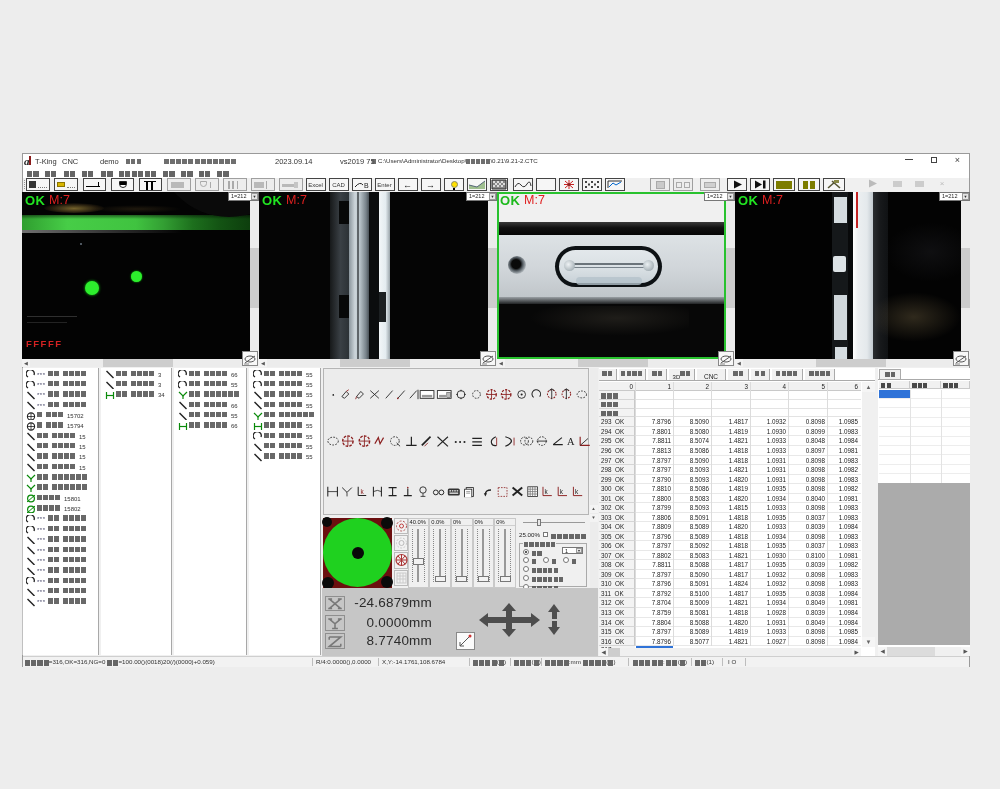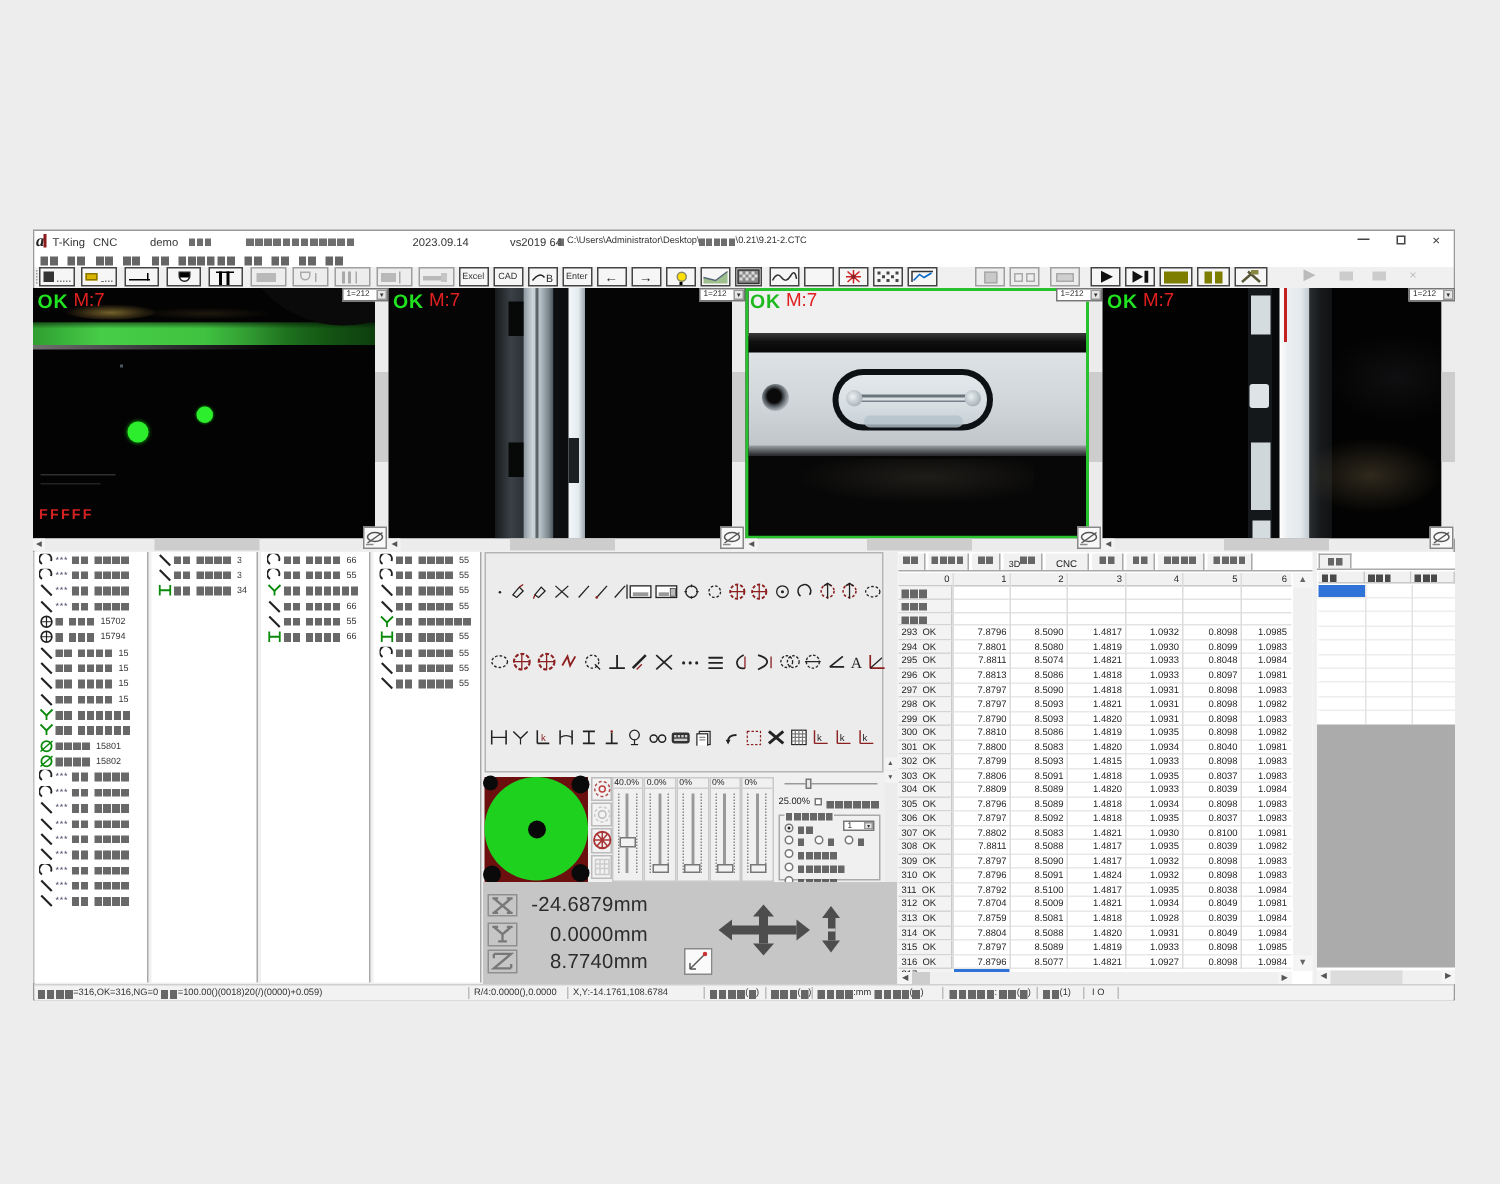--- a/index.html
+++ b/index.html
@@ -11,21 +11,21 @@
 <div class="a" style="left:22px;top:153px;width:948px;height:514px;background:#f0f0f0;border:1px solid #9a9a9a"></div>
 <div class="a" style="left:23px;top:154px;width:946px;height:14px;background:#fff"></div>
 <div class="a" style="left:24px;top:155px;width:9px;height:11px;font-size:11px;font-weight:bold;color:#222;font-family:'Liberation Serif',serif;font-style:italic">a</div>
 <div class="a" style="left:29px;top:156px;width:2px;height:9px;background:#8b1a1a"></div>
 <div class="a" style="left:35px;top:157px;font-size:7.5px;color:#333;white-space:nowrap">T-King</div>
 <div class="a" style="left:62px;top:157px;font-size:7.5px;color:#333;white-space:nowrap">CNC</div>
 <div class="a" style="left:100px;top:157px;font-size:7.5px;color:#333;white-space:nowrap">demo</div>
 <div class="a" style="left:126px;top:156.5px"><span class="k" style="width:14.9px;height:5.0px;background:repeating-linear-gradient(90deg,#555 0,#555 4.2px,rgba(0,0,0,0) 4.2px,rgba(0,0,0,0) 5.3px)"></span></div>
 <div class="a" style="left:164px;top:156.5px"><span class="k" style="width:72.2px;height:5.4px;background:repeating-linear-gradient(90deg,#555 0,#555 5.0px,rgba(0,0,0,0) 5.0px,rgba(0,0,0,0) 6.1px)"></span></div>
 <div class="a" style="left:275px;top:157px;font-size:7.5px;color:#333;white-space:nowrap">2023.09.14</div>
-<div class="a" style="left:340px;top:157px;font-size:7.5px;color:#333;white-space:nowrap">vs2019 64</div>
+<div class="a" style="left:340px;top:157px;font-size:7.5px;color:#333;white-space:nowrap">vs2019 75</div>
 <div class="a" style="left:372px;top:156.5px"><span class="k" style="width:4.3px;height:5.0px;background:repeating-linear-gradient(90deg,#555 0,#555 4.2px,rgba(0,0,0,0) 4.2px,rgba(0,0,0,0) 5.3px)"></span></div>
 <div class="a" style="left:378px;top:157px;font-size:6.2px;color:#333;white-space:nowrap">C:\Users\Administrator\Desktop\<span class="k" style="width:24.0px;height:4.8px;background:repeating-linear-gradient(90deg,#555 0,#555 3.9px,rgba(0,0,0,0) 3.9px,rgba(0,0,0,0) 5.0px)"></span>\0.21\9.21-2.CTC</div>
 <div class="a" style="left:905px;top:159px;width:8px;height:1px;background:#444"></div>
 <div class="a" style="left:931px;top:157px;width:6px;height:6px;border:1px solid #444"></div>
 <div class="a" style="left:953px;top:156px;width:9px;height:9px;font-size:9px;color:#444;line-height:9px;text-align:center">×</div>
 <div class="a" style="left:23px;top:168px;width:946px;height:10px;background:#fff"></div>
 <div class="a" style="left:27px;top:169px"><span class="k" style="width:11.6px;height:5.8px;background:repeating-linear-gradient(90deg,#4a4a4a 0,#4a4a4a 5.2px,rgba(0,0,0,0) 5.2px,rgba(0,0,0,0) 6.3px)"></span></div>
 <div class="a" style="left:45px;top:169px"><span class="k" style="width:11.6px;height:5.8px;background:repeating-linear-gradient(90deg,#4a4a4a 0,#4a4a4a 5.2px,rgba(0,0,0,0) 5.2px,rgba(0,0,0,0) 6.3px)"></span></div>
 <div class="a" style="left:64px;top:169px"><span class="k" style="width:11.6px;height:5.8px;background:repeating-linear-gradient(90deg,#4a4a4a 0,#4a4a4a 5.2px,rgba(0,0,0,0) 5.2px,rgba(0,0,0,0) 6.3px)"></span></div>
 <div class="a" style="left:82px;top:169px"><span class="k" style="width:11.6px;height:5.8px;background:repeating-linear-gradient(90deg,#4a4a4a 0,#4a4a4a 5.2px,rgba(0,0,0,0) 5.2px,rgba(0,0,0,0) 6.3px)"></span></div>

